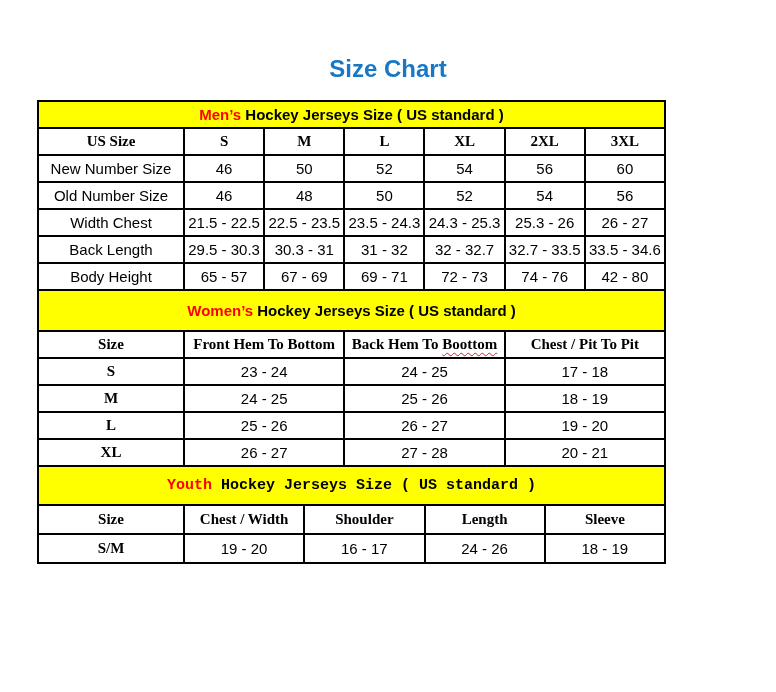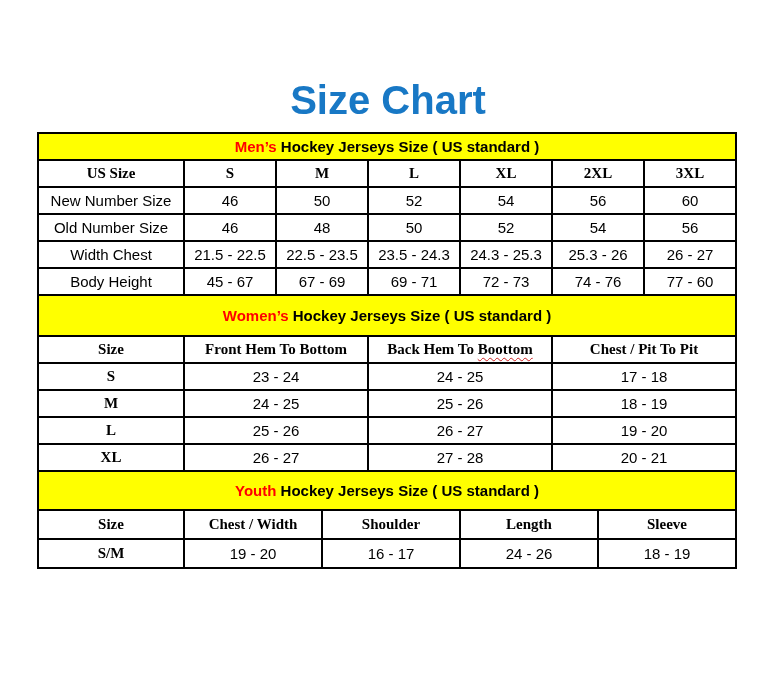--- a/index.html
+++ b/index.html
@@ -5,30 +5,30 @@
   * { box-sizing: border-box; }
   html, body { margin: 0; padding: 0; }
   body {
     width: 776px; height: 692px;
     background: #ffffff;
     font-family: "Liberation Sans", sans-serif;
     color: #000;
     overflow: hidden;
   }
   .page-title {
-    margin: 11px;
-    padding-top: 71px;
+    margin: 0;
+    padding-top: 50px;
     text-align: center;
-    font-size: 40px;
+    font-size: 24px;
     line-height: 37px;
     font-weight: bold;
     color: var(--title-blue, #1878C5);
   }
   table.chart {
-    width: 700px;
+    width: 629px;
     margin-left: 37px;
     border-collapse: collapse;
     table-layout: fixed;
     padding-left: 40px;
   }
   table.chart.first { margin-top: 13px; }
   table.chart + table.chart { margin-top: -2px; }
   .chart td, .chart th {
     border: 2px solid var(--line, #000);
     padding: 0 2px;
@@ -42,21 +42,21 @@
   .chart th { font-weight: bold; font-family: Liberation Serif, serif; }
   .col-label { width: 146px; }
   .band-cell {
     background: var(--band-yellow, #FFFF00);
     font-weight: bold;
     font-size: 17px;
     height: 43px;
   }
   .hl { color: var(--accent-red, #FF0000); }
   .t-womens .band-cell { height: 41px; }
-  .t-youth .band-cell { height: 39px; }
+  .t-youth .band-cell { height: 39px; font-family: Liberation Mono, monospace; }
   .t-youth td, .t-youth th { height: 29px; }
   .sp-word {
     text-decoration: underline;
     text-decoration-style: wavy;
     text-decoration-color: var(--squiggle-red, #CC2222);
     text-decoration-thickness: 1px;
     text-underline-offset: 3px;
   }
 </style>
 </head>
@@ -110,27 +110,36 @@
       <tr>
         <td>Width Chest</td>
         <td>21.5 - 22.5</td>
         <td>22.5 - 23.5</td>
         <td>23.5 - 24.3</td>
         <td>24.3 - 25.3</td>
         <td>25.3 - 26</td>
         <td>26 - 27</td>
       </tr>
       <tr>
+        <td>Back Length</td>
+        <td>29.5 - 30.3</td>
+        <td>30.3 - 31</td>
+        <td>31 - 32</td>
+        <td>32 - 32.7</td>
+        <td>32.7 - 33.5</td>
+        <td>33.5 - 34.6</td>
+      </tr>
+      <tr>
         <td>Body Height</td>
-        <td>45 - 67</td>
+        <td>65 - 57</td>
         <td>67 - 69</td>
         <td>69 - 71</td>
         <td>72 - 73</td>
         <td>74 - 76</td>
-        <td>77 - 60</td>
+        <td>42 - 80</td>
       </tr>
     </tbody>
   </table>
 
   <table class="chart t-womens">
     <colgroup>
         <col class="col-label">
         <col>
         <col>
         <col>

